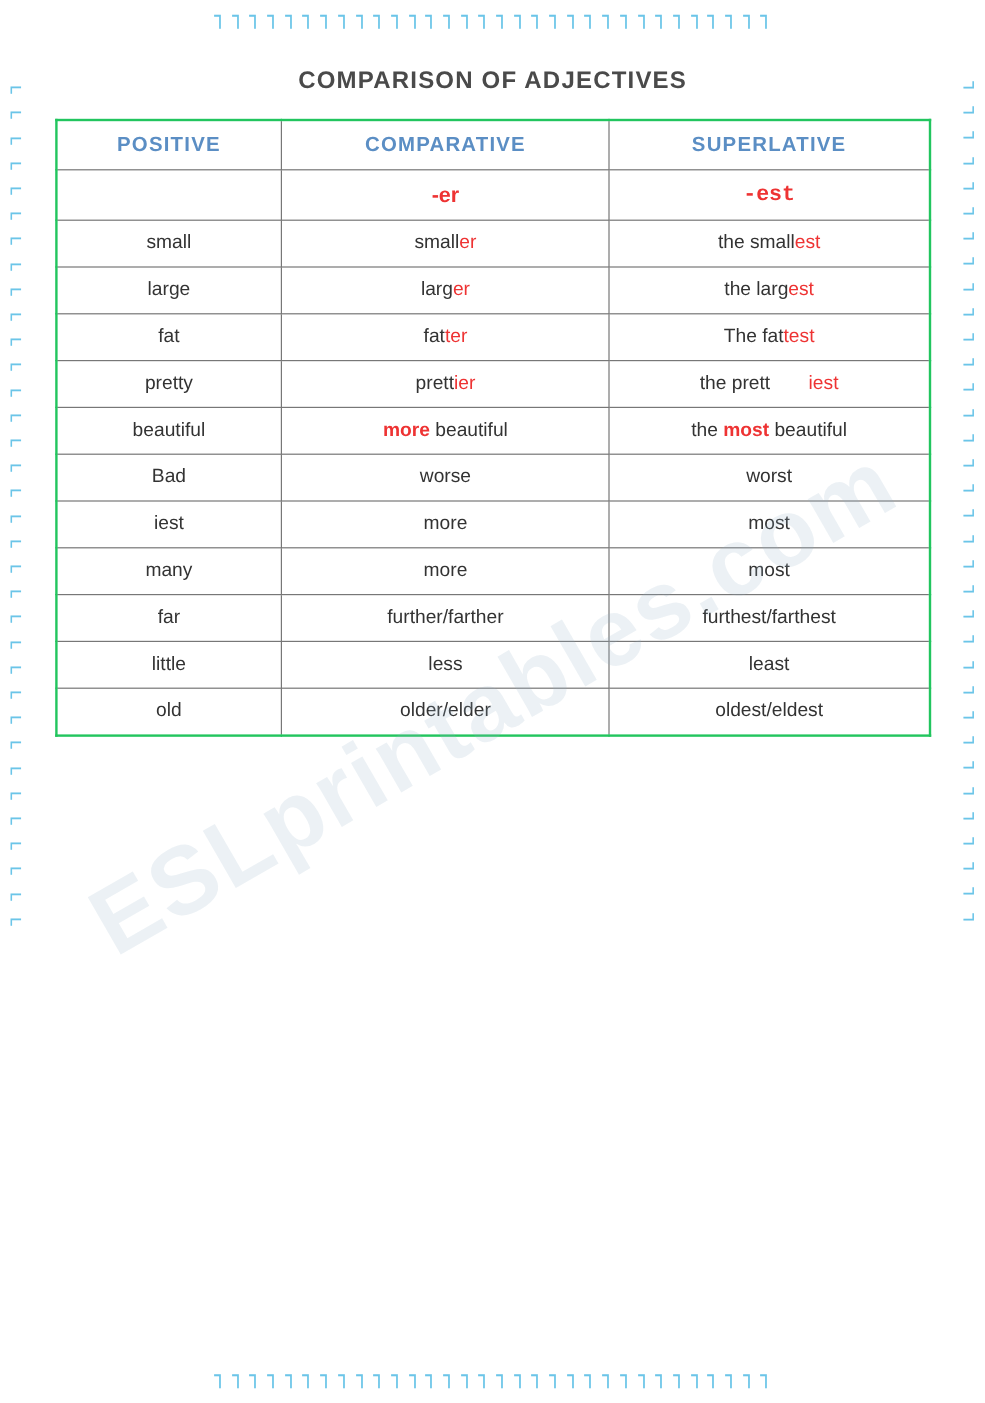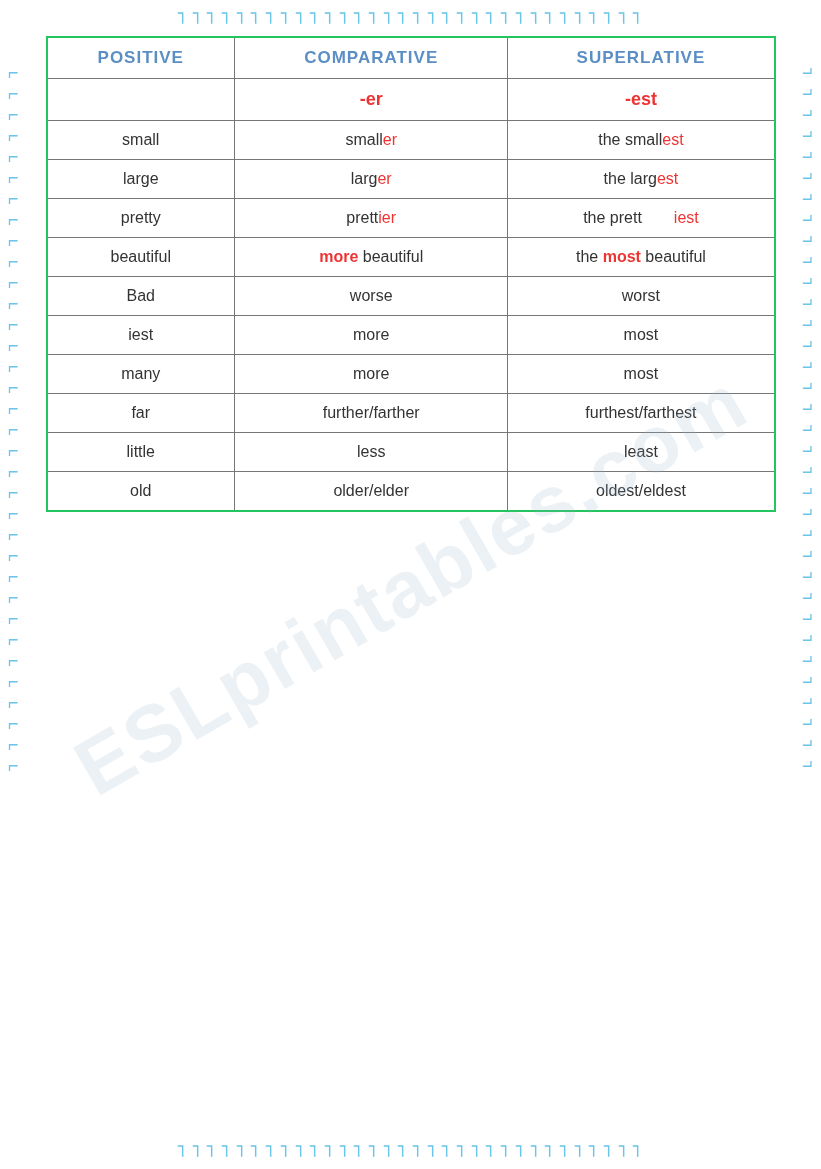--- a/index.html
+++ b/index.html
@@ -217,46 +217,52 @@
     <span class="clip-v" style="font-size: 18px; color: rgb(107, 197, 232); font-weight: bold; transform: rotate(180deg) scaleY(1.2);">⌐</span>
     <span class="clip-v" style="font-size: 18px; color: rgb(107, 197, 232); font-weight: bold; transform: rotate(180deg) scaleY(1.2);">⌐</span>
     <span class="clip-v" style="font-size: 18px; color: rgb(107, 197, 232); font-weight: bold; transform: rotate(180deg) scaleY(1.2);">⌐</span>
     <span class="clip-v" style="font-size: 18px; color: rgb(107, 197, 232); font-weight: bold; transform: rotate(180deg) scaleY(1.2);">⌐</span>
     <span class="clip-v" style="font-size: 18px; color: rgb(107, 197, 232); font-weight: bold; transform: rotate(180deg) scaleY(1.2);">⌐</span>
     <span class="clip-v" style="font-size: 18px; color: rgb(107, 197, 232); font-weight: bold; transform: rotate(180deg) scaleY(1.2);">⌐</span>
     <span class="clip-v" style="font-size: 18px; color: rgb(107, 197, 232); font-weight: bold; transform: rotate(180deg) scaleY(1.2);">⌐</span>
 </div>
 
 <div class="main-content">
+  <h1 class="page-title">COMPARISON OF ADJECTIVES</h1>
 
   <table>
     <thead>
       <tr>
         <th class="col-positive">POSITIVE</th>
         <th class="col-comparative">COMPARATIVE</th>
         <th class="col-superlative">SUPERLATIVE</th>
       </tr>
     </thead>
     <tbody id="table-body">
     <tr>
     <td></td>
     <td><span style="color:#e33; font-weight:bold; font-size:18px;">-er</span></td>
-    <td><span style="color:#e33; font-weight:bold; font-size:18px;">-est</span></td>
+    <td><span style="color:#e33; font-weight:bold; font-size:18px;font-family:Liberation Mono, monospace;">-est</span></td>
   </tr>
         <tr>
           <td>small</td>
           <td>small<span style="color:#e33;">er</span></td>
           <td>the small<span style="color:#e33;">est</span></td>
         </tr>
         <tr>
           <td>large</td>
           <td>larg<span style="color:#e33;">er</span></td>
           <td>the larg<span style="color:#e33;">est</span></td>
         </tr>
         <tr>
+          <td>fat</td>
+          <td>fat<span style="color:#e33;">ter</span></td>
+          <td>The fat<span style="color:#e33;">test</span></td>
+        </tr>
+        <tr>
           <td>pretty</td>
           <td>prett<span style="color:#e33;">ier</span></td>
           <td>the prett<span style="color:#e33;padding-left:32px;">iest</span></td>
         </tr>
         <tr>
           <td>beautiful</td>
           <td><span style="color:#e33; font-weight:bold;">more</span> beautiful</td>
           <td>the <span style="color:#e33; font-weight:bold;">most</span> beautiful</td>
         </tr>
         <tr>

